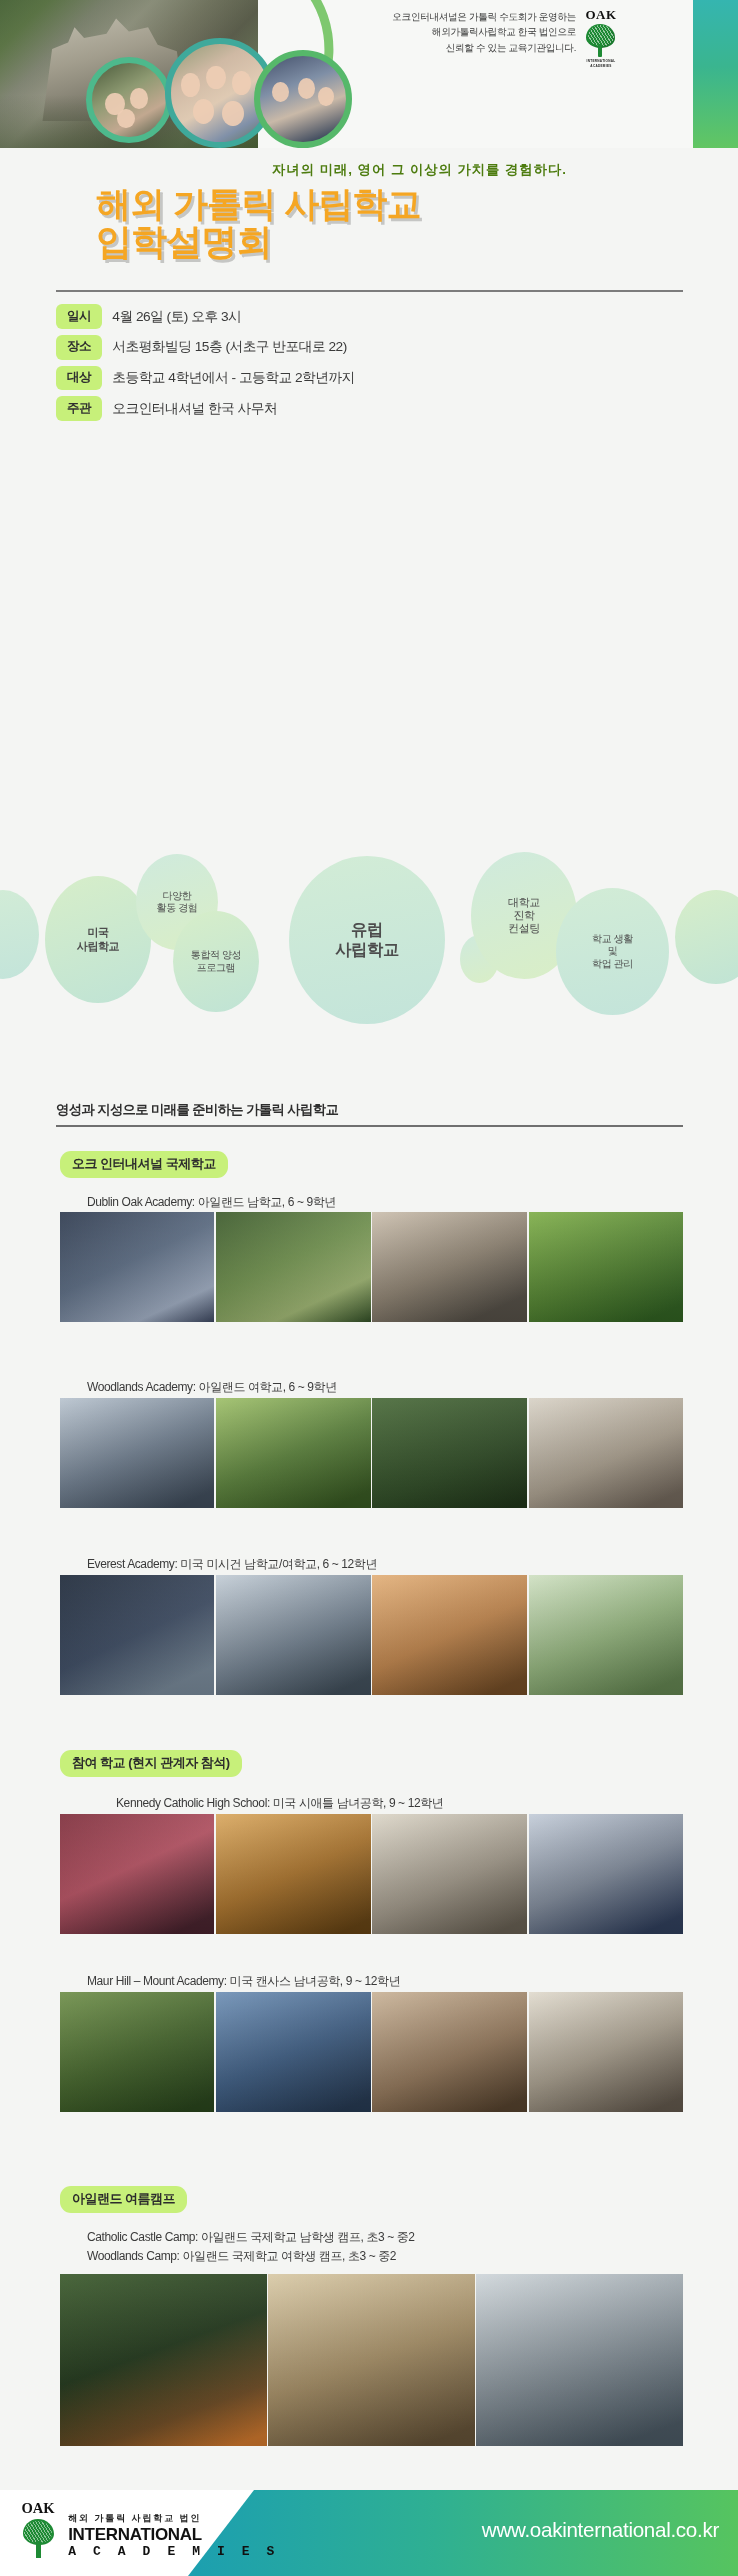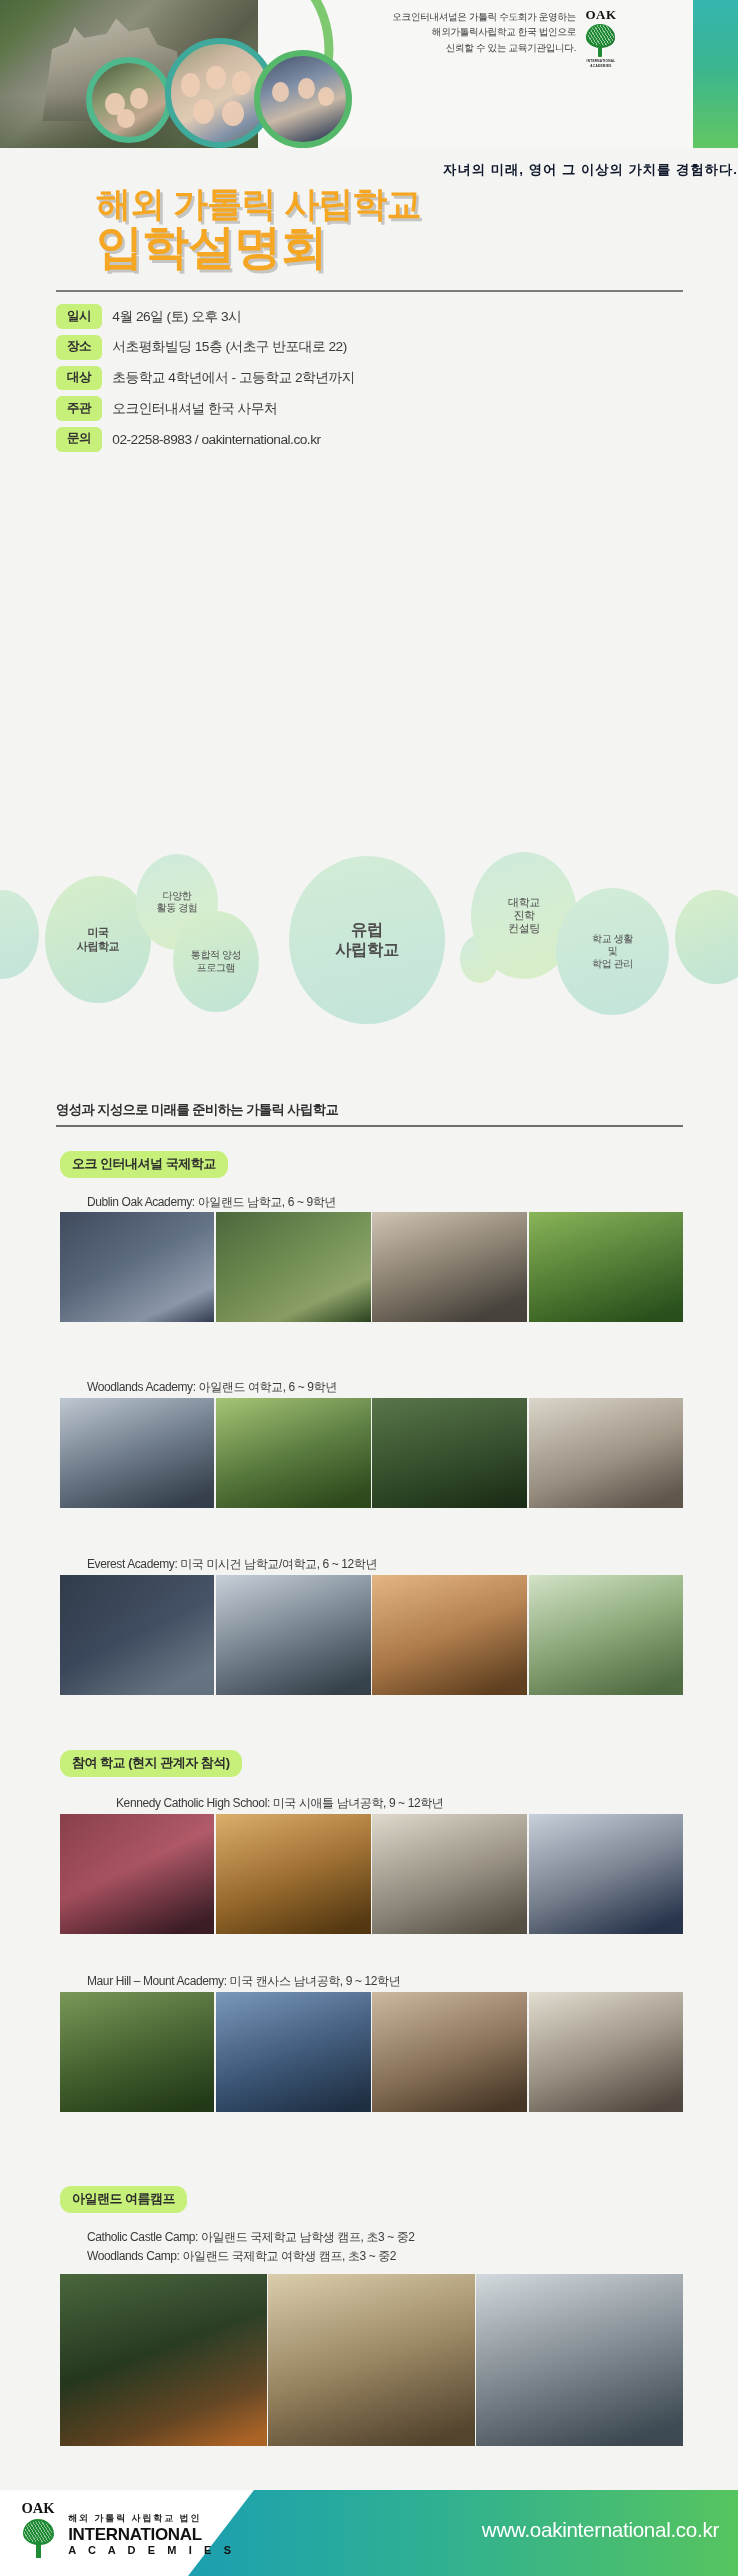--- a/index.html
+++ b/index.html
@@ -64,30 +64,30 @@
     border-radius:inherit;
   }
   .oak-tree .trunk{position:absolute;left:13.7px;top:20.6px;width:4.3px;height:13px;background:#1e8a34;border-radius:0.9px;}
   .oak-sub{font-size:3.1px;font-weight:bold;color:#222;letter-spacing:0.3px;line-height:1.35;margin-top:0.9px;}
   .header-gradient{position:absolute;right:0;top:0;width:45px;height:148px;
     background:linear-gradient(180deg,#35b5b0 0%,#3ab58f 45%,#62c662 100%);}
 
   
   .title-wrap{position:absolute;left:0;top:161px;width:738px;text-align:center;}
   .subtitle{
-    font-size:13.3px;font-weight:bold;color:#0f172a;letter-spacing:1px;
-    text-align:right;padding-left:101px;
+    font-size:13.3px;font-weight:bold;color:#4d7c0f;letter-spacing:1px;
+    text-align:center;padding-left:101px;
   }
   .title-main{
     margin-top:7.7px;text-align:left;padding-left:96px;
     font-weight:bold;color:#f5a623;letter-spacing:-0.9px;line-height:.98;
     text-shadow:2.6px 3.4px 0 rgba(120,120,120,.38);
   }
   .title-l1{font-size:35px;display:block;}
-  .title-l2{font-size:47px;display:block;margin-top:2.6px;}
+  .title-l2{font-size:36px;display:block;margin-top:2.6px;}
 
   
   .rule{position:absolute;left:56px;top:290px;width:627px;height:1.7px;background:#7c7c7c;}
   .info{position:absolute;left:56px;top:302px;width:627px;}
   .info-row{display:flex;align-items:center;height:29px;margin-bottom:1.7px;}
   .pill{
     display:inline-block;background:#c7f07a;color:#2f2f2f;font-weight:bold;
     font-size:12.5px;padding:3.4px 8.6px 4.3px;border-radius:6px;min-width:46px;text-align:center;
     letter-spacing:-0.4px;
   }
@@ -129,21 +129,21 @@
   .fl-word{font-family:"Liberation Serif","DejaVu Serif",serif;font-weight:bold;font-size:14.6px;color:#111;}
   .fl-tr{margin:1.7px auto 0;width:34px;height:41px;position:relative;}
   .fl-tr .crown{position:absolute;left:1.7px;top:0;width:31px;height:26px;background:#1e8a34;
     border-radius:48% 52% 46% 54%/56% 58% 42% 44%;}
   .fl-tr .crown::after{content:"";position:absolute;inset:1.7px;border-radius:inherit;
     background:repeating-linear-gradient(58deg,rgba(255,255,255,.5) 0 0.9px,transparent 0.9px 2.6px);}
   .fl-tr .trunk{position:absolute;left:14.6px;top:22px;width:5.2px;height:17px;background:#1e8a34;}
   .fl-txt{padding-top:12px;}
   .fl-ko{font-size:9px;font-weight:bold;color:#222;letter-spacing:1.9px;}
   .fl-en{font-size:17px;font-weight:bold;color:#111;letter-spacing:-0.3px;line-height:1.12;}
-  .fl-ac{font-size:11px;font-weight:bold;color:#111;letter-spacing:4.6px;}
+  .fl-ac{font-size:13px;font-weight:bold;color:#111;letter-spacing:4.6px;font-family:Liberation Mono, monospace;}
 </style>
 </head>
 <body>
 
 <div class="page">
 
   <div class="header">
     <div class="hero-photo"></div>
     <div class="hero-curve"></div>
 
@@ -209,24 +209,20 @@
       <span class="pill">장소</span>
       <span class="info-val">서초평화빌딩 15층 (서초구 반포대로 22)</span>
     </div>
     <div class="info-row">
       <span class="pill">대상</span>
       <span class="info-val">초등학교 4학년에서 - 고등학교 2학년까지</span>
     </div>
     <div class="info-row">
       <span class="pill">주관</span>
       <span class="info-val">오크인터내셔널 한국 사무처</span>
-    </div>
-    <div class="info-row">
-      <span class="pill">문의</span>
-      <span class="info-val">02-2258-8983 /  oakinternational.co.kr</span>
     </div>
   </div>
 
   <div class="cloud">
     <div class="cl g3" style="left:-33px;top:31px;width:72px;height:89px;"></div>
     <div class="cl g1" style="left:45px;top:17px;width:106px;height:127px;font-size:11px;font-weight:bold;">
       <span>미국<br>사립학교</span>
     </div>
     <div class="cl g2" style="left:136px;top:-5.2px;width:82px;height:96px;font-size:10px;">
       <span>다양한<br>활동 경험</span>

